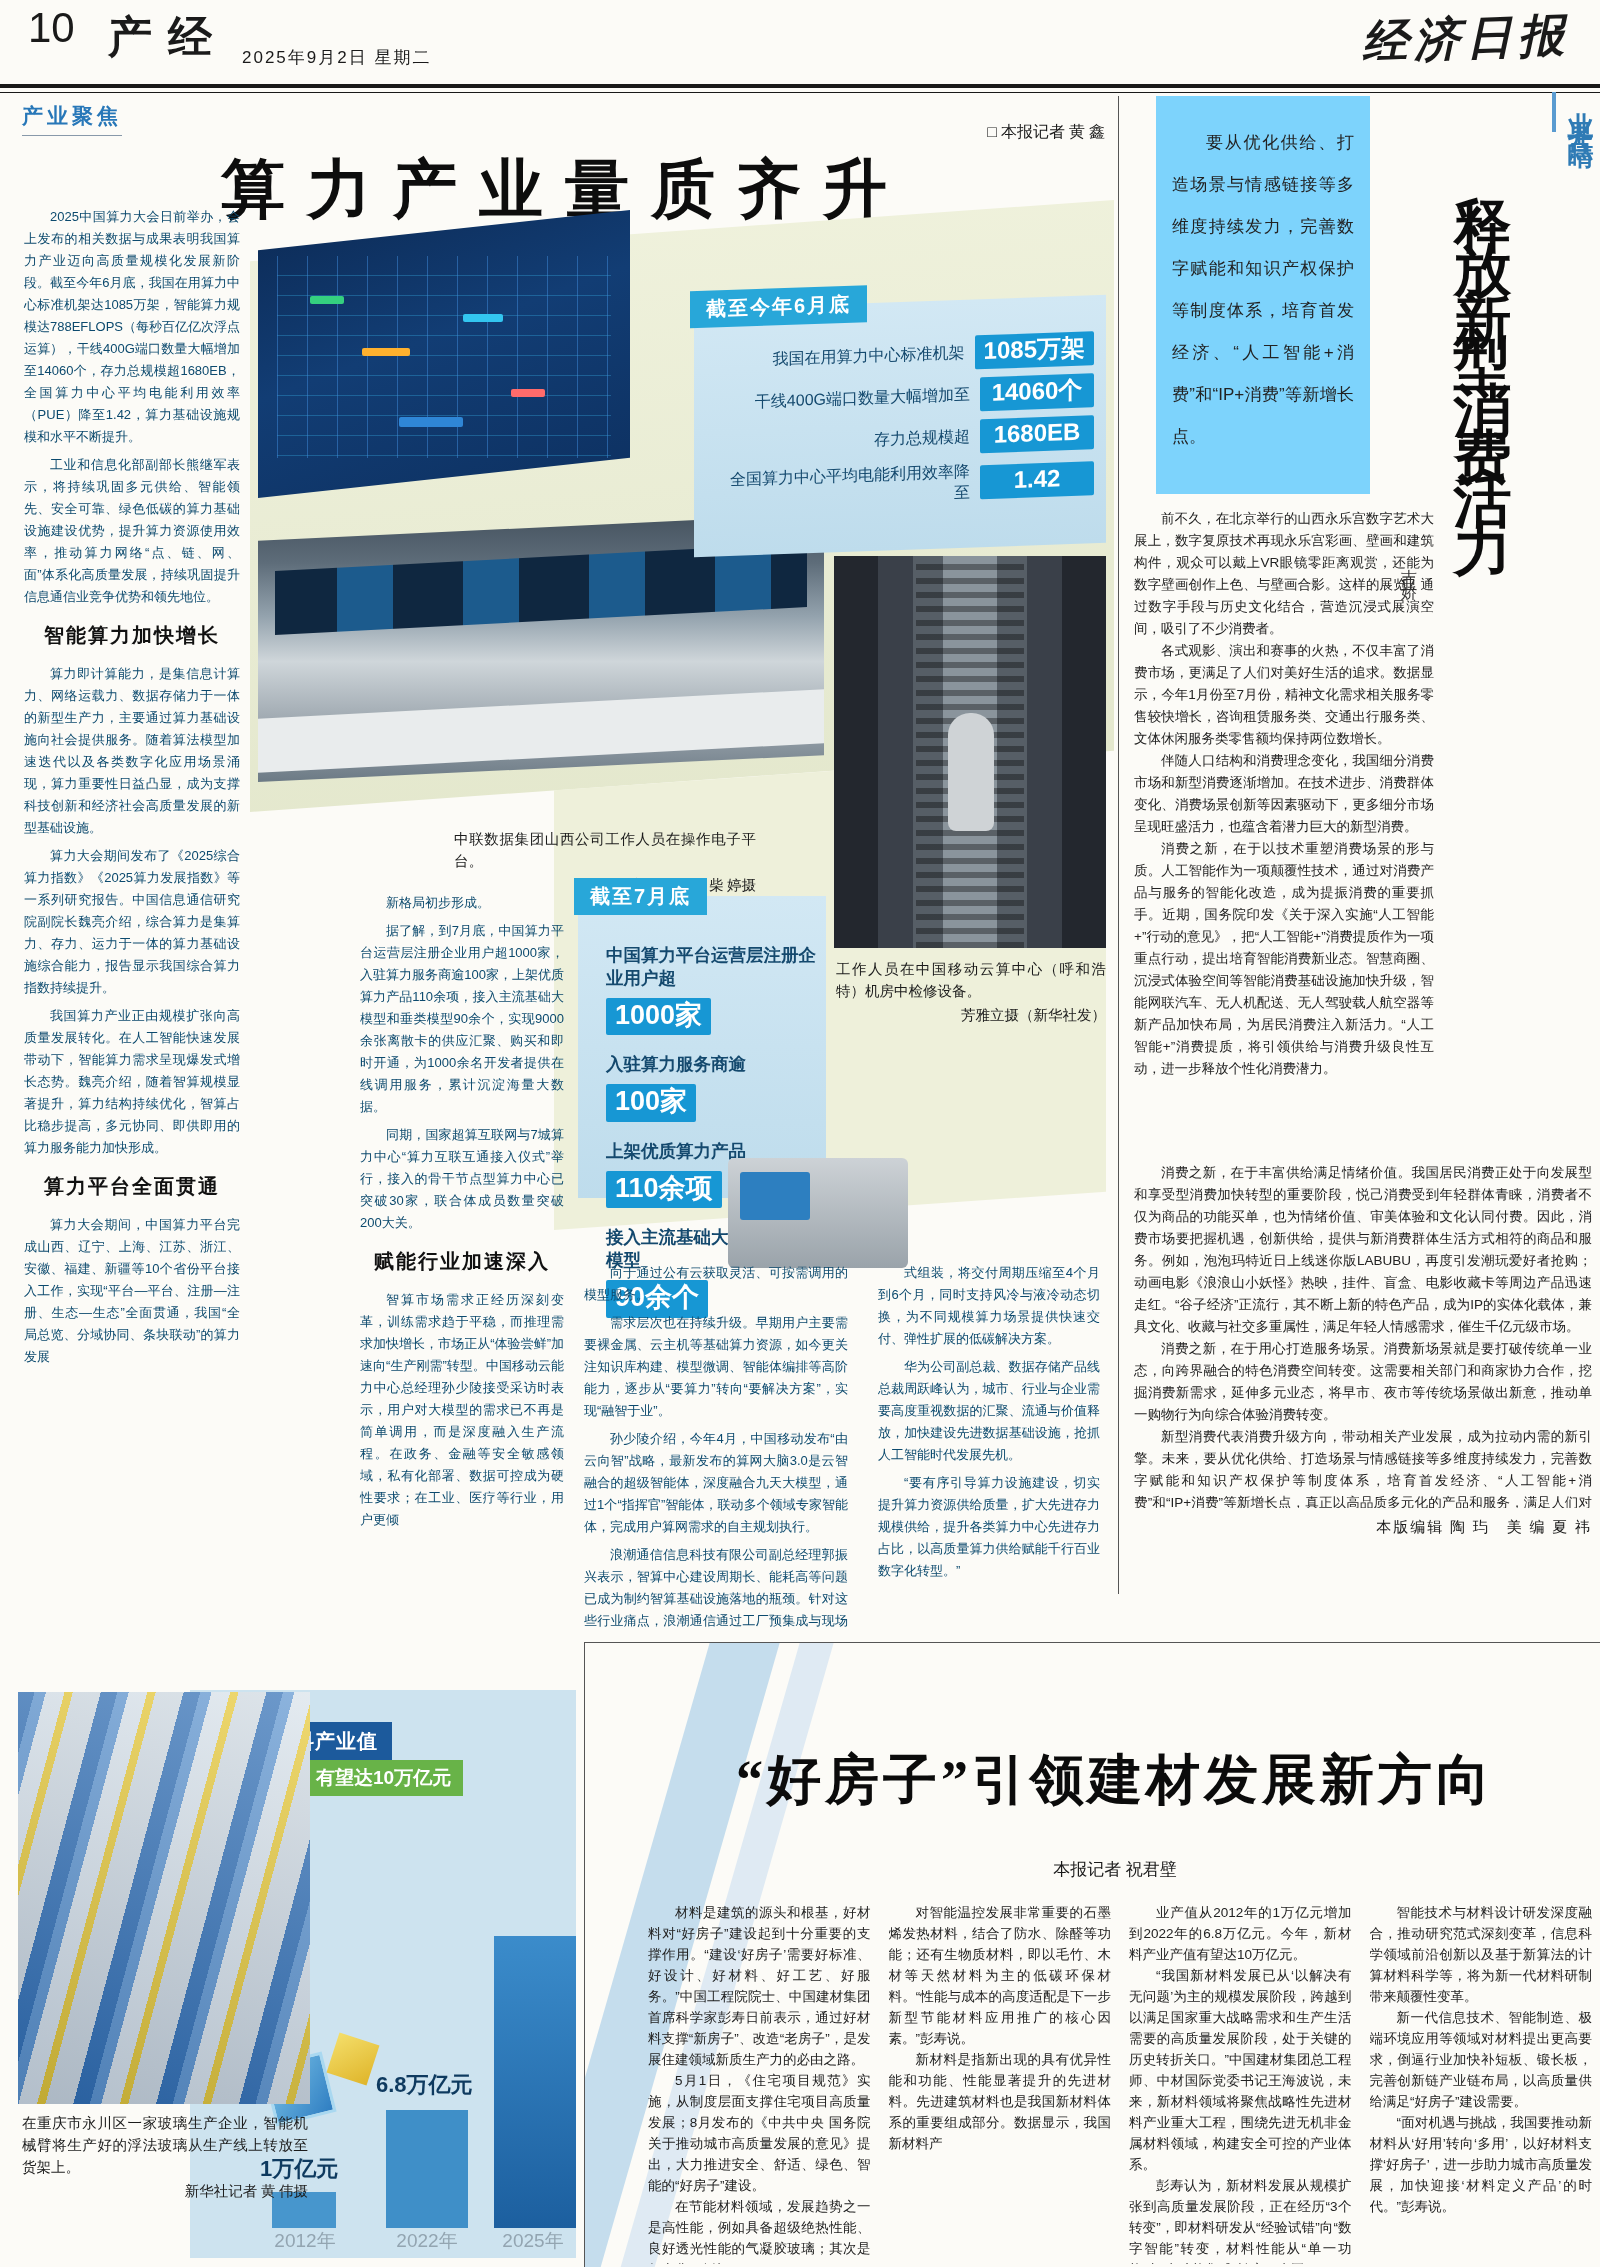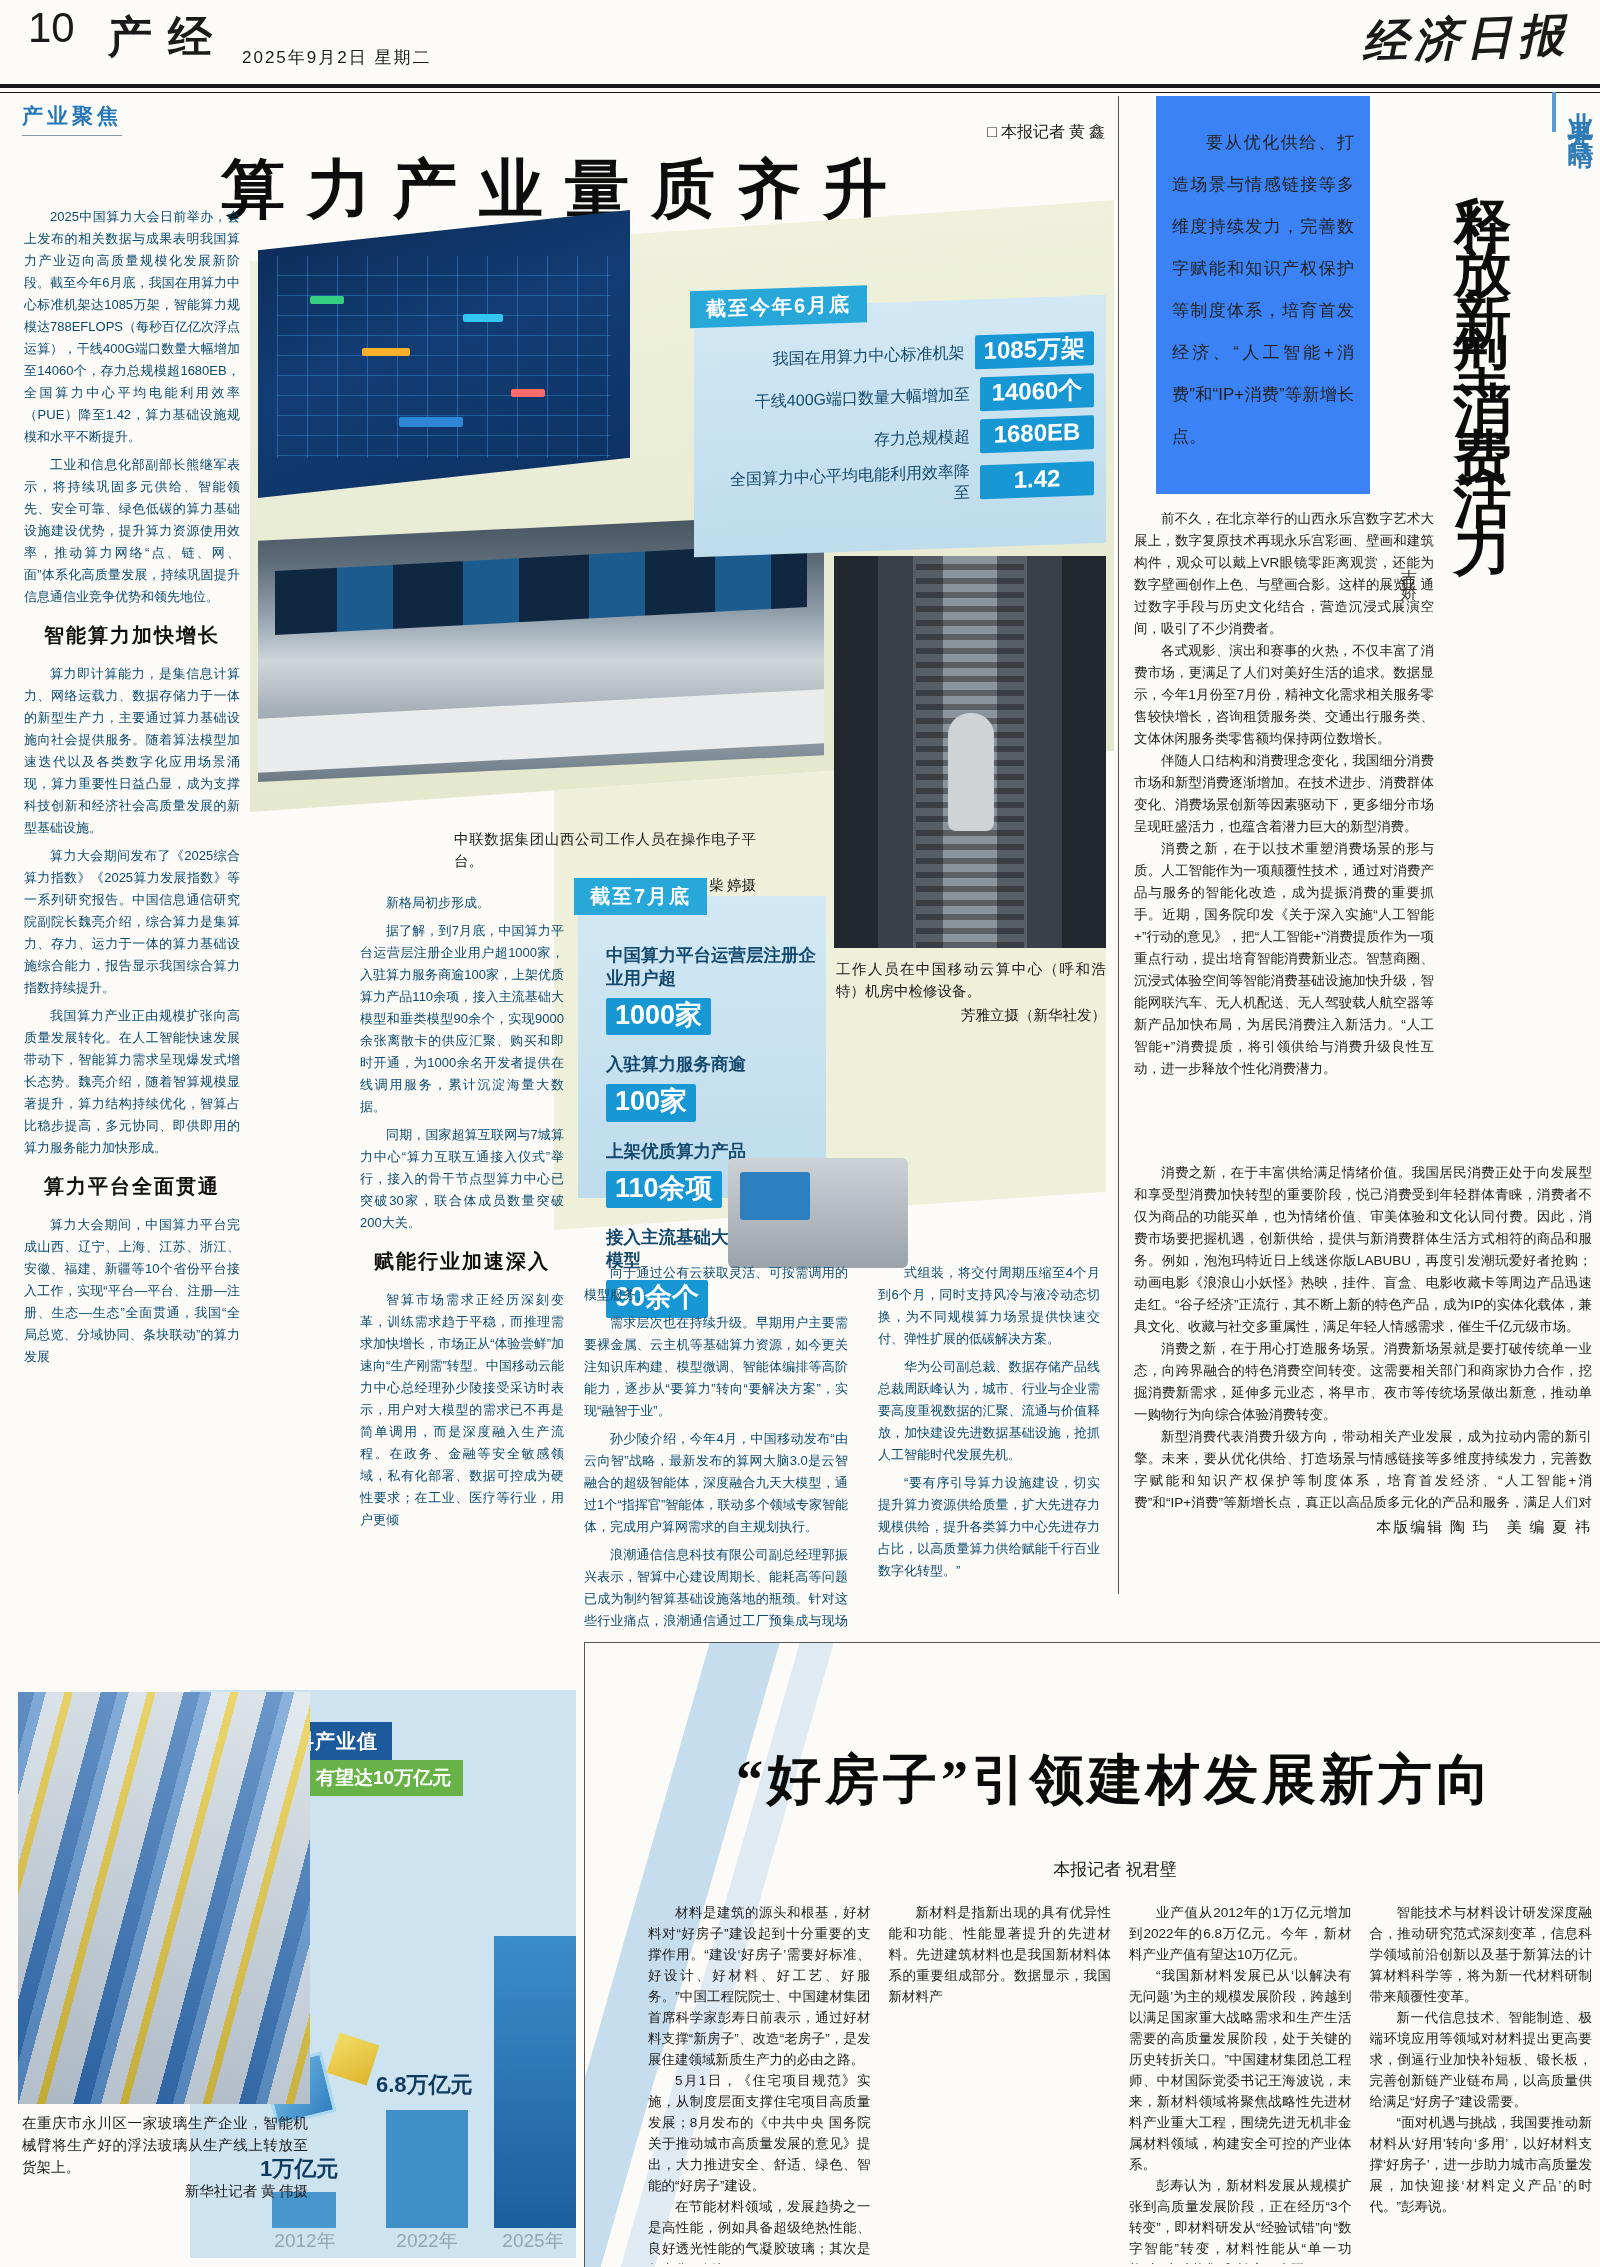--- a/index.html
+++ b/index.html
@@ -75,21 +75,21 @@
   .illus{left:470px;top:962px;width:180px;height:110px;background:linear-gradient(180deg,#cdd2d6,#9aa3aa);
       border-radius:6px;}
   .illus .scr{position:absolute;left:12px;top:14px;width:70px;height:48px;background:#2d7fc0;border-radius:3px;}
 
   .col2{left:96px;top:690px;width:216px;height:746px;overflow:hidden;}
   .col3{left:320px;top:1060px;width:276px;height:376px;overflow:hidden;}
   .col4{left:614px;top:1060px;width:234px;height:376px;overflow:hidden;}
 
   
   .div-right{left:1118px;top:96px;height:1498px;width:0;border-left:1px solid #555;}
-  .op-quote{left:1156px;top:96px;width:214px;height:398px;background:#3b82f6;box-sizing:border-box;
+  .op-quote{left:1156px;top:96px;width:214px;height:398px;background:#7dd3fc;box-sizing:border-box;
             padding:26px 16px;font-size:17px;line-height:42px;text-indent:2em;color:#222;text-align:justify;}
   .op-label{left:1552px;top:92px;writing-mode:vertical-rl;font-size:26px;font-weight:700;color:#2f7bb5;
             letter-spacing:10px;border-left:4px solid #5a9bd0;padding-left:8px;}
   .op-vtitle{left:1444px;top:150px;writing-mode:vertical-rl;font-size:58px;font-weight:900;
              letter-spacing:46px;color:#0c0c0c;}
   .op-author{left:1398px;top:556px;writing-mode:vertical-rl;font-size:16px;letter-spacing:8px;color:#333;}
   .op-narrow{left:1134px;top:508px;width:300px;height:648px;overflow:hidden;}
   .op-wide{left:1134px;top:1162px;width:458px;height:346px;overflow:hidden;}
   .op-narrow p,.op-wide p{margin:0;font-size:13.5px;line-height:22px;text-align:justify;text-indent:2em;color:#222;}
   .op-editors{left:1134px;top:1518px;width:458px;text-align:right;font-size:15px;
@@ -307,20 +307,21 @@
   </div>
   <div class="abs b-title">“好房子”引领建材发展新方向</div>
   <div class="abs b-byline">本报记者 祝君壁</div>
   <div class="abs b-cols">
     <div class="bc">
       <p>材料是建筑的源头和根基，好材料对“好房子”建设起到十分重要的支撑作用。“建设‘好房子’需要好标准、好设计、好材料、好工艺、好服务。”中国工程院院士、中国建材集团首席科学家彭寿日前表示，通过好材料支撑“新房子”、改造“老房子”，是发展住建领域新质生产力的必由之路。</p>
       <p>5月1日，《住宅项目规范》实施，从制度层面支撑住宅项目高质量发展；8月发布的《中共中央 国务院关于推动城市高质量发展的意见》提出，大力推进安全、舒适、绿色、智能的“好房子”建设。</p>
       <p>在节能材料领域，发展趋势之一是高性能，例如具备超级绝热性能、良好透光性能的气凝胶玻璃；其次是复合化，例如</p>
     </div>
     <div class="bc">
+      <p>对智能温控发展非常重要的石墨烯发热材料，结合了防水、除醛等功能；还有生物质材料，即以毛竹、木材等天然材料为主的低碳环保材料。“性能与成本的高度适配是下一步新型节能材料应用推广的核心因素。”彭寿说。</p>
       <p>新材料是指新出现的具有优异性能和功能、性能显著提升的先进材料。先进建筑材料也是我国新材料体系的重要组成部分。数据显示，我国新材料产</p>
     </div>
     <div class="bc">
       <p>业产值从2012年的1万亿元增加到2022年的6.8万亿元。今年，新材料产业产值有望达10万亿元。</p>
       <p>“我国新材料发展已从‘以解决有无问题’为主的规模发展阶段，跨越到以满足国家重大战略需求和生产生活需要的高质量发展阶段，处于关键的历史转折关口。”中国建材集团总工程师、中材国际党委书记王海波说，未来，新材料领域将聚焦战略性先进材料产业重大工程，围绕先进无机非金属材料领域，构建安全可控的产业体系。</p>
       <p>彭寿认为，新材料发展从规模扩张到高质量发展阶段，正在经历“3个转变”，即材料研发从“经验试错”向“数字智能”转变，材料性能从“单一功能”向“多功能集成”转变，人工</p>
     </div>
     <div class="bc">
       <p>智能技术与材料设计研发深度融合，推动研究范式深刻变革，信息科学领域前沿创新以及基于新算法的计算材料科学等，将为新一代材料研制带来颠覆性变革。</p>
       <p>新一代信息技术、智能制造、极端环境应用等领域对材料提出更高要求，倒逼行业加快补短板、锻长板，完善创新链产业链布局，以高质量供给满足“好房子”建设需要。</p>

